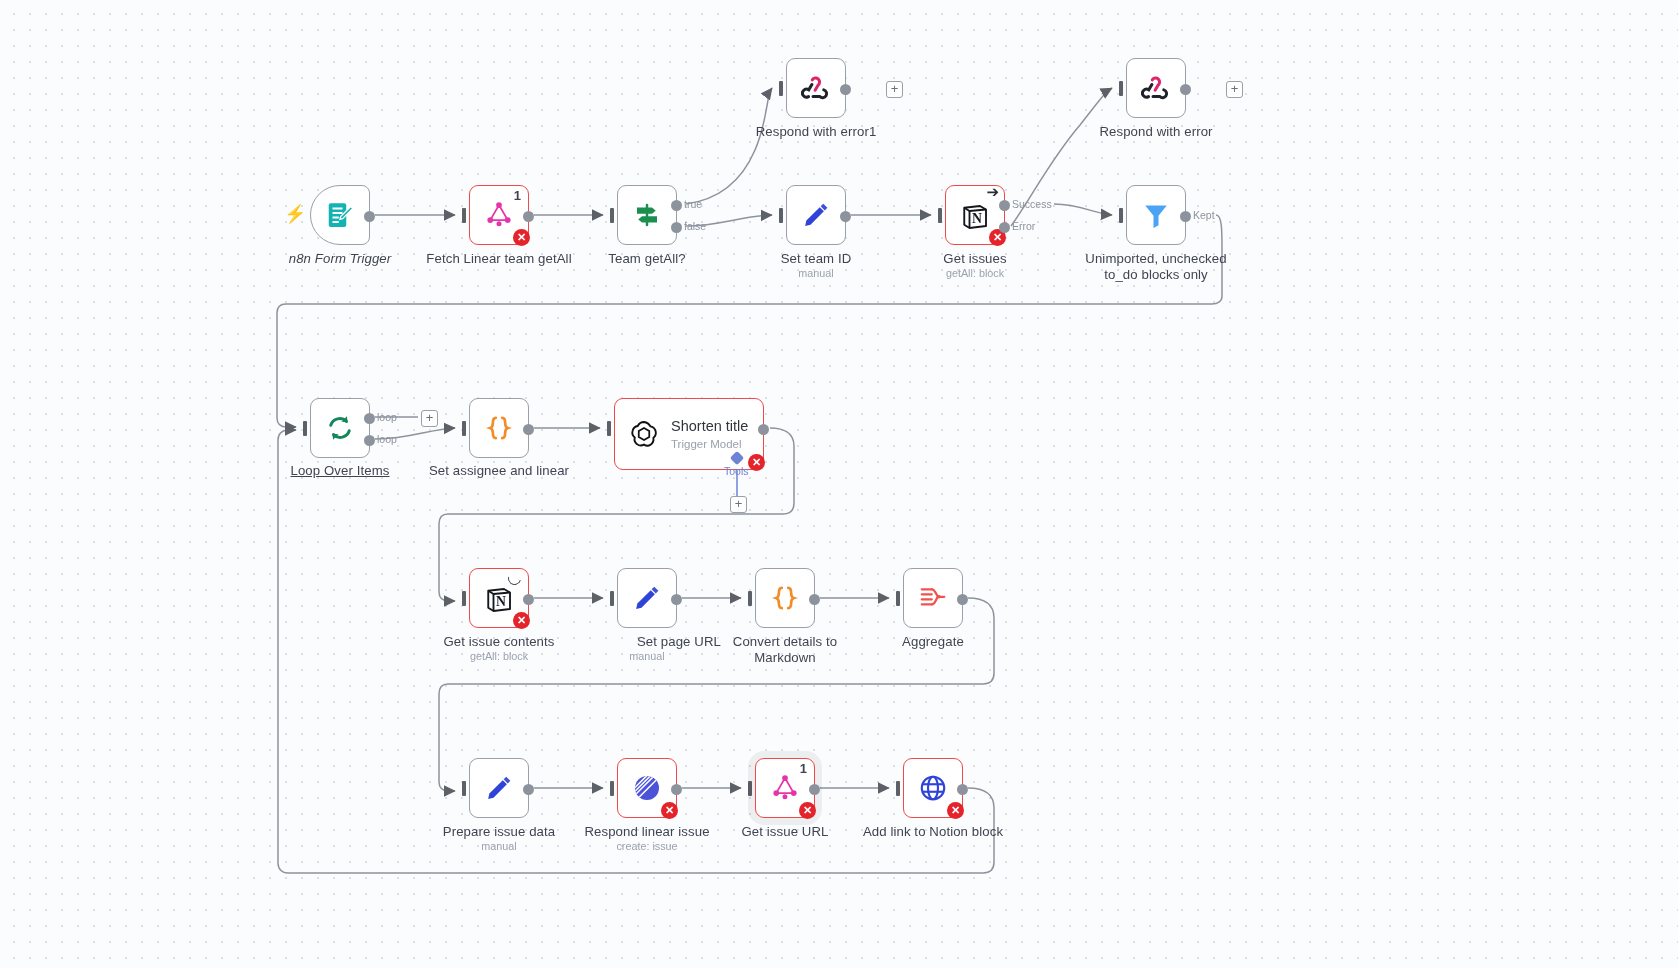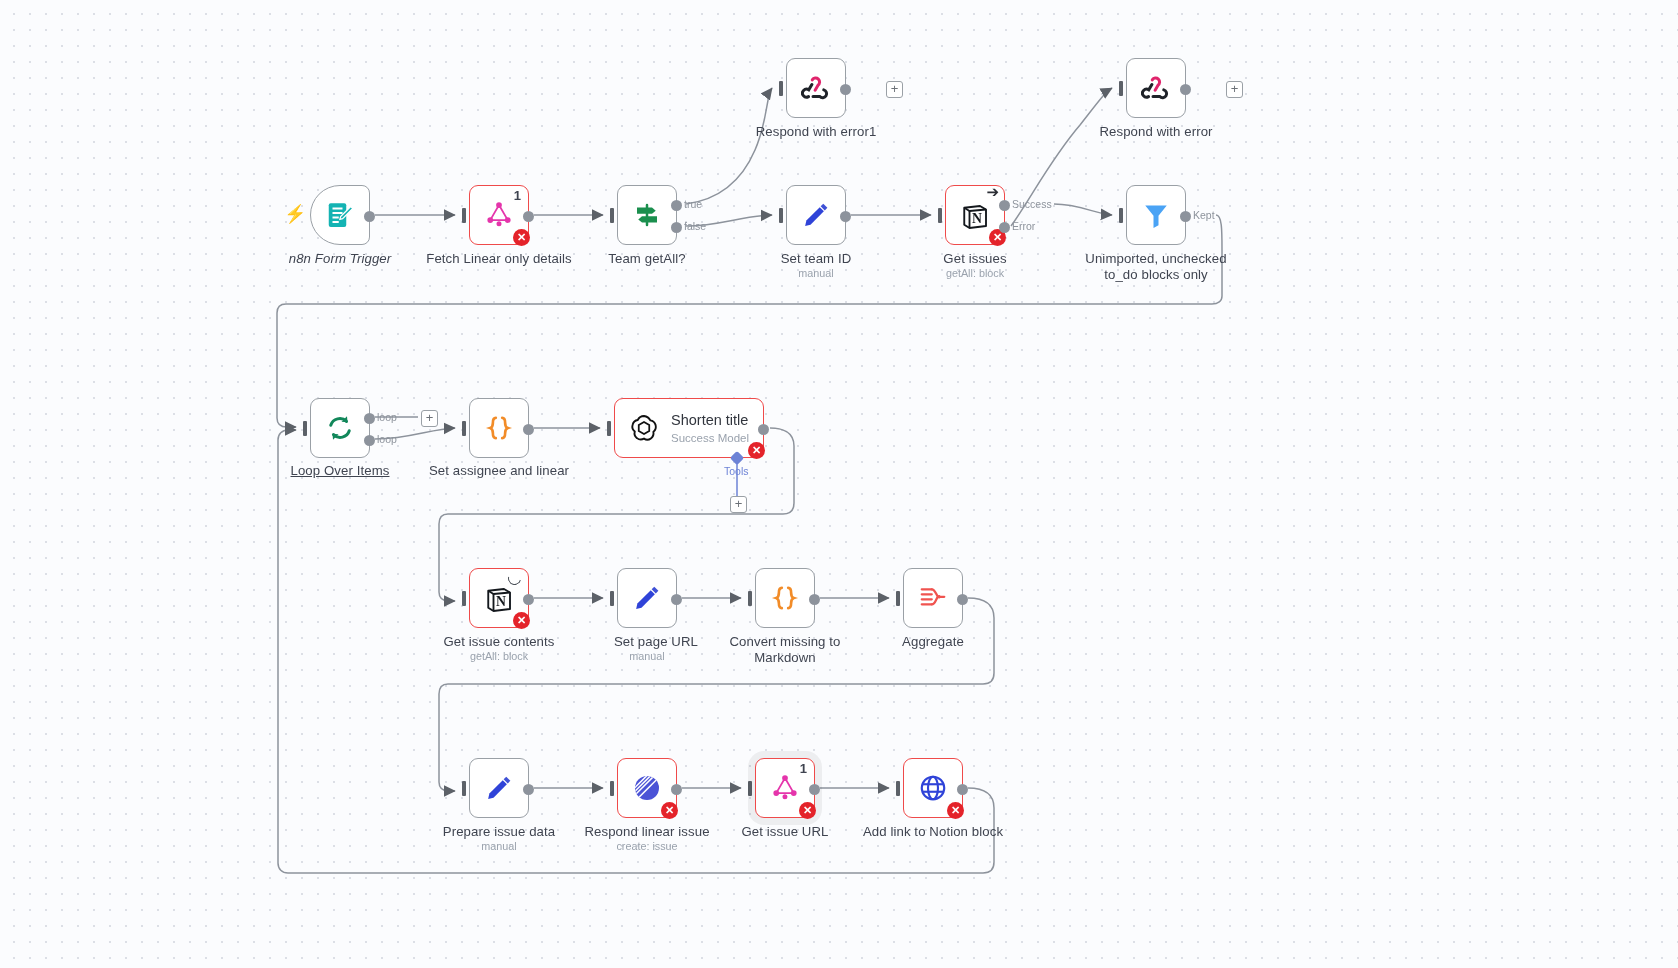--- a/index.html
+++ b/index.html
@@ -189,21 +189,21 @@
         <path d="M12 4 L19 16 L5 16 Z"></path>
         <circle cx="12" cy="4" r="1.6" fill="#e535ab"></circle>
         <circle cx="19" cy="16" r="1.6" fill="#e535ab"></circle>
         <circle cx="5" cy="16" r="1.6" fill="#e535ab"></circle>
         <circle cx="12" cy="19" r="1.3" fill="#e535ab"></circle>
       </g>
     </svg>
     <div class="badge-err">✕</div>
     <div class="port" style="right:-6px; top:25px;"></div>
   </div>
-  <div class="nlabel" style="left:414px; top:251px; width:170px;">Fetch Linear only details</div>
+  <div class="nlabel" style="left:414px; top:251px; width:170px;">Fetch Linear team getAll</div>
 
   <div class="in-bar" style="left:610px; top:208px;"></div>
   <div class="node" style="left:617px; top:185px; width:60px; height:60px;">
     <svg class="ic" width="30" height="30" viewBox="0 0 24 24">
       <g fill="#1b8f4e">
         <rect x="11" y="3" width="2" height="18" rx="1"></rect>
         <path d="M4 6 h12 l3 2.5 -3 2.5 H4 z"></path>
         <path d="M20 13 H8 l-3 2.5 3 2.5 h12 z"></path>
       </g>
     </svg>
@@ -302,28 +302,28 @@
       <g fill="none" stroke="#f28c28" stroke-width="2" stroke-linecap="round">
         <path d="M9.6 4.4C7.6 4.4 7.4 6 7.4 8.2s-.2 3.2-2 3.8c1.8.6 2 1.6 2 3.8s.2 3.8 2.2 3.8"></path>
         <path d="M14.4 4.4c2 0 2.2 1.6 2.2 3.8s.2 3.2 2 3.8c-1.8.6-2 1.6-2 3.8s-.2 3.8-2.2 3.8"></path>
       </g>
     </svg>
     <div class="port" style="right:-6px; top:25px;"></div>
   </div>
   <div class="nlabel" style="left:419px; top:463px; width:160px;">Set assignee and linear</div>
 
   <div class="in-bar" style="left:607px; top:421px;"></div>
-  <div class="node err wide" style="left:614px; top:398px; width:150px; height:60px;">
+  <div class="node err wide" style="left:614px; top:398px; width:150px; height:72px;">
     <svg class="ic" width="30" height="30" viewBox="0 0 24 24" style="flex:none;">
       <path d="M12 2.4c-2.2 0-4.1 1.3-5 3.2-2 .3-3.6 1.8-4.1 3.8-.6 2 .1 4.1 1.7 5.4-.5 2 .2 4.1 1.8 5.3 1.6 1.3 3.8 1.4 5.6.4 1.7 1.1 3.9 1 5.5-.2 1.6-1.2 2.4-3.2 2-5.2 1.6-1.3 2.3-3.4 1.8-5.4-.6-2-2.2-3.5-4.2-3.8-1-1.9-2.9-3.2-5.1-3.5z" fill="none" stroke="#111" stroke-width="1.5"></path>
       <path d="M12 7.2l4.2 2.4v4.8L12 16.8l-4.2-2.4V9.6z" fill="none" stroke="#111" stroke-width="1.4"></path>
     </svg>
     <div>
       <div class="wtitle">Shorten title</div>
-      <div class="wsub">Success Model</div>
+      <div class="wsub">Trigger Model</div>
     </div>
     <div class="badge-err">✕</div>
     <div class="port" style="right:-6px; top:25px;"></div>
   </div>
   <div class="diamond" style="left:732px; top:453px;"></div>
   <div class="tools-lbl" style="left:724px; top:465px;">Tools</div>
   <div class="plus-btn" style="left:730px; top:496px;">+</div>
 
   <div class="in-bar" style="left:462px; top:591px;"></div>
   <div class="node err" style="left:469px; top:568px; width:60px; height:60px;">
@@ -341,34 +341,34 @@
   <div class="nsub" style="left:419px; top:650px; width:160px;">getAll: block</div>
 
   <div class="in-bar" style="left:610px; top:591px;"></div>
   <div class="node" style="left:617px; top:568px; width:60px; height:60px;">
     <svg class="ic" width="30" height="30" viewBox="0 0 24 24">
       <path d="M17.8 2.9l3.3 3.3-2.1 2.1-3.3-3.3z" fill="#3f51d6"></path>
       <path d="M15 5.7l3.3 3.3L7.6 19.7l-4.3 1 1-4.3z" fill="#2f43d8"></path>
     </svg>
     <div class="port" style="right:-6px; top:25px;"></div>
   </div>
-  <div class="nlabel" style="left:576px; top:634px; width:160px;">Set page URL</div>
+  <div class="nlabel" style="left:561px; top:634px; width:160px;text-align:right;">Set page URL</div>
   <div class="nsub" style="left:567px; top:650px; width:160px;">manual</div>
 
   <div class="in-bar" style="left:748px; top:591px;"></div>
   <div class="node" style="left:755px; top:568px; width:60px; height:60px;">
     <svg class="ic" width="32" height="32" viewBox="0 0 24 24">
       <g fill="none" stroke="#f28c28" stroke-width="2" stroke-linecap="round">
         <path d="M9.6 4.4C7.6 4.4 7.4 6 7.4 8.2s-.2 3.2-2 3.8c1.8.6 2 1.6 2 3.8s.2 3.8 2.2 3.8"></path>
         <path d="M14.4 4.4c2 0 2.2 1.6 2.2 3.8s.2 3.2 2 3.8c-1.8.6-2 1.6-2 3.8s-.2 3.8-2.2 3.8"></path>
       </g>
     </svg>
     <div class="port" style="right:-6px; top:25px;"></div>
   </div>
-  <div class="nlabel" style="left:705px; top:634px; width:160px;">Convert missing to
+  <div class="nlabel" style="left:705px; top:634px; width:160px;">Convert details to
 Markdown</div>
 
   <div class="in-bar" style="left:896px; top:591px;"></div>
   <div class="node" style="left:903px; top:568px; width:60px; height:60px;">
     <svg class="ic" width="30" height="30" viewBox="0 0 24 24">
       <g stroke="#f0534f" stroke-width="1.8" stroke-linecap="round" fill="none">
         <path d="M3 5h8"></path>
           <path d="M3 9h8"></path>
           <path d="M3 13h8"></path>
           <path d="M3 17h8"></path>

